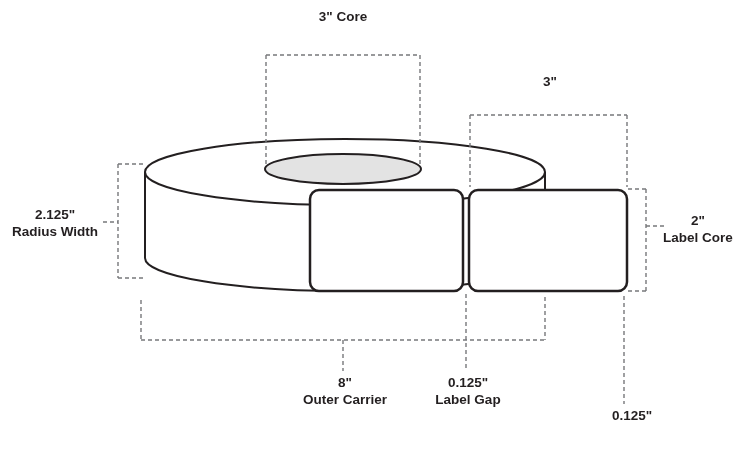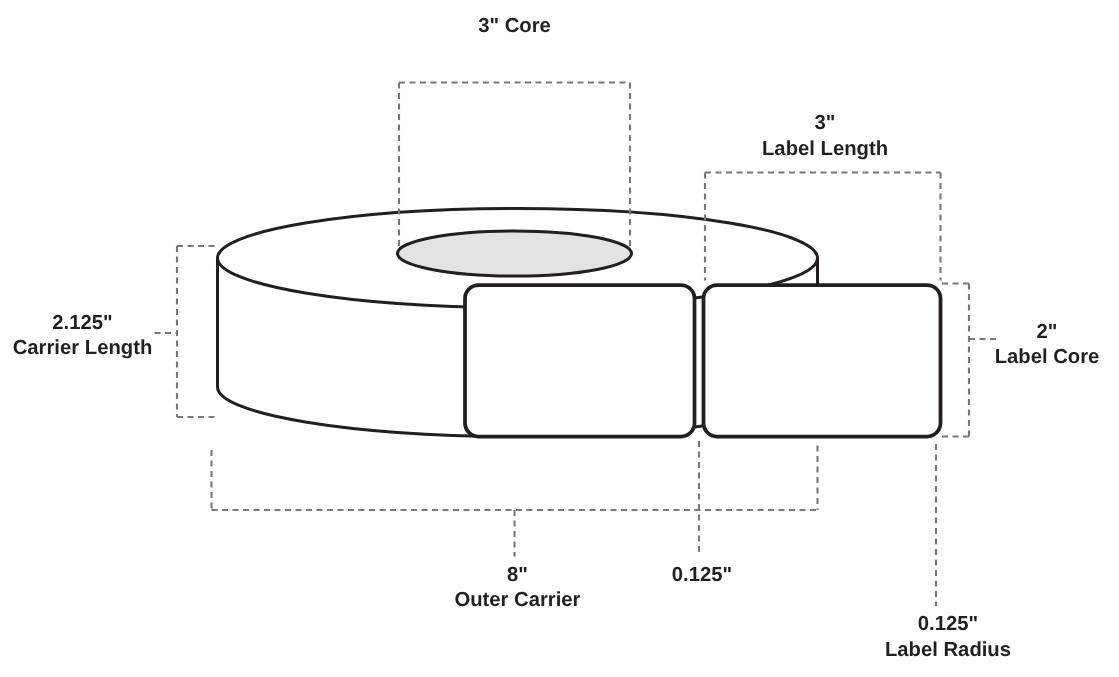--- a/index.html
+++ b/index.html
@@ -80,40 +80,39 @@
     <path class="dash" d="M624,296 V404"></path>
   </svg>
 
   <div class="dim" style="left:270px; top:8px; width:146px;">
     <span>3" Core</span>
     <span></span>
   </div>
 
   <div class="dim" style="left:478px; top:73px; width:144px;">
     <span>3"</span>
-    <span>Label Length</span>
   </div>
 
   <div class="dim" style="left:0px; top:206px; width:110px;">
     <span>2.125"</span>
-    <span>Carrier Length</span>
+    <span>Radius Width</span>
   </div>
 
   <div class="dim" style="left:650px; top:212px; width:96px;">
     <span>2"</span>
     <span>Label Core</span>
   </div>
 
   <div class="dim" style="left:273px; top:374px; width:144px;">
     <span>8"</span>
     <span>Outer Carrier</span>
   </div>
 
   <div class="dim" style="left:408px; top:374px; width:120px;">
     <span>0.125"</span>
+    <span>Label Gap</span>
   </div>
 
   <div class="dim" style="left:568px; top:407px; width:128px;">
     <span>0.125"</span>
-    <span>Label Radius</span>
   </div>
 
 </div>
 
 </body></html>

